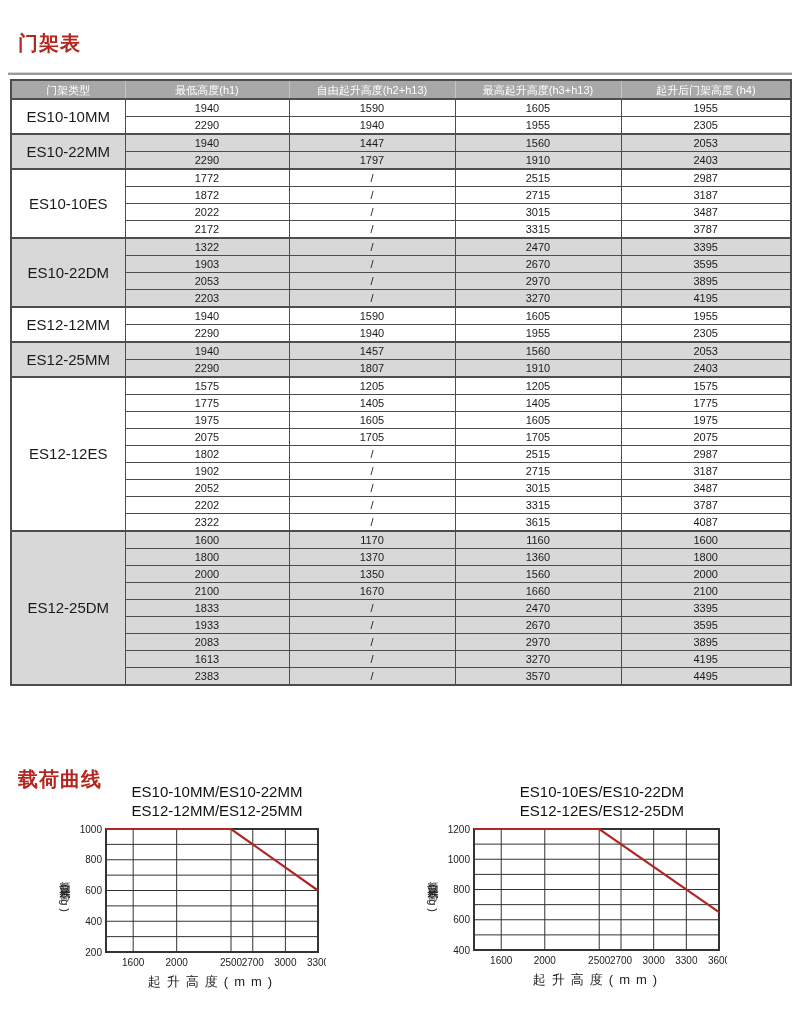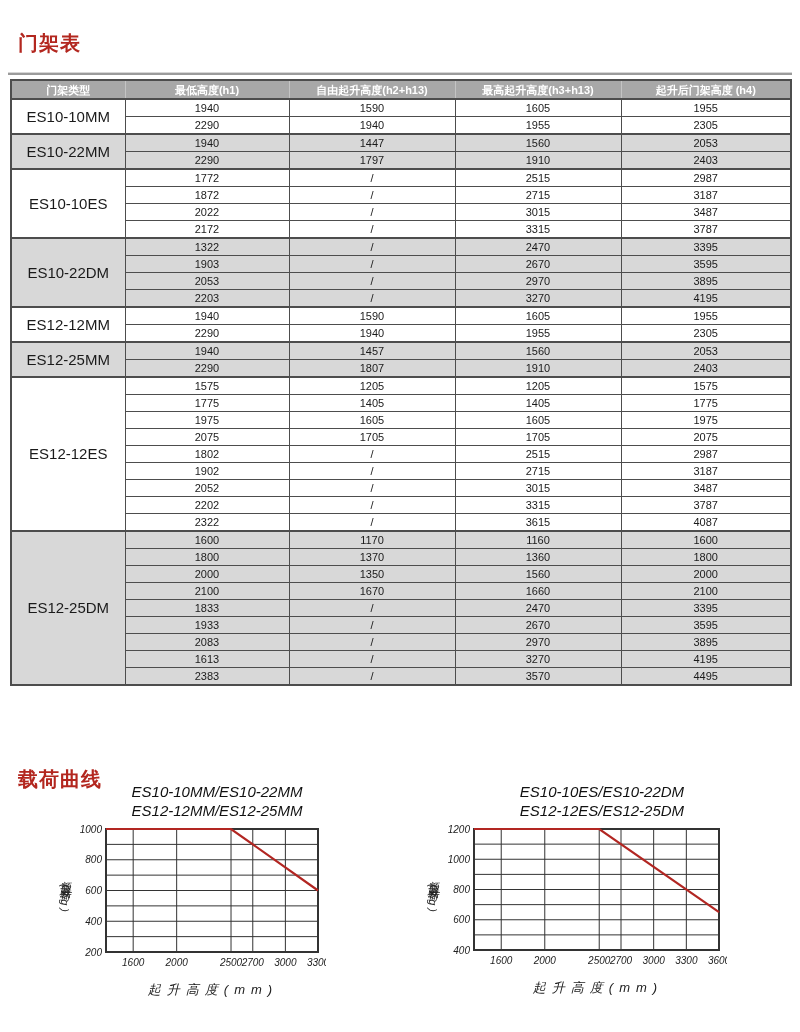--- a/index.html
+++ b/index.html
@@ -10,37 +10,37 @@
   #mast-title{top:30px;}
   #curve-title{top:766px;}
   #top-rule{position:absolute;left:8px;top:72px;width:784px;height:0;
             border-top:1px solid #d6d6d6;border-bottom:2px solid #9b9b9b;}
   
   #mast-table-wrap{position:absolute;left:10px;top:79px;width:780px;}
   table{border-collapse:collapse;width:780px;table-layout:fixed;}
   th,td{border:1px solid #4d4d4d;text-align:center;vertical-align:middle;
         font-size:11px;padding:0;height:16px;line-height:16px;}
   table{border:2px solid #4d4d4d;}
-  thead th{background:#a8a8a8;color:#ffffff;font-weight:bold;height:17px;
+  thead th{background:#a8a8a8;color:#ffffff;font-weight:normal;height:17px;
            border-left:1px solid #c4c4c4;border-right:1px solid #c4c4c4;
            border-top:1px solid #8a8a8a;border-bottom:1px solid #4d4d4d;}
   tr.band td{background:#d8d8d8;}
   tr.group-start td{border-top:2px solid #4d4d4d;}
   td.model{font-size:15px;}
   
-  .chart{position:absolute;font-style:italic;}
+  .chart{position:absolute;}
   #chart-left{left:56px;top:782px;width:272px;}
   #chart-right{left:424px;top:782px;width:306px;}
   .chart-titles{text-align:center;padding-left:50px;font-size:15px;line-height:19px;
                 color:#111;margin-bottom:3px;white-space:nowrap;}
   .chart-body{display:flex;align-items:flex-start;}
   .ylab{writing-mode:vertical-rl;text-orientation:mixed;width:16px;font-size:11px;
         letter-spacing:3px;color:#222;margin-top:8px;height:125px;text-align:center;}
   .xlab{text-align:center;padding-left:42px;font-size:13px;letter-spacing:6px;
-        color:#222;margin-top:8px;white-space:nowrap;}
+        color:#222;margin-top:0;white-space:nowrap;}
   svg text{font-family:"Liberation Sans","DejaVu Sans",sans-serif;font-size:10px;fill:#222;}
 </style>
 </head>
 <body>
 
 <div id="page">
 
   <div id="mast-title" class="doc-title">门架表</div>
 
   <div id="top-rule"></div>

